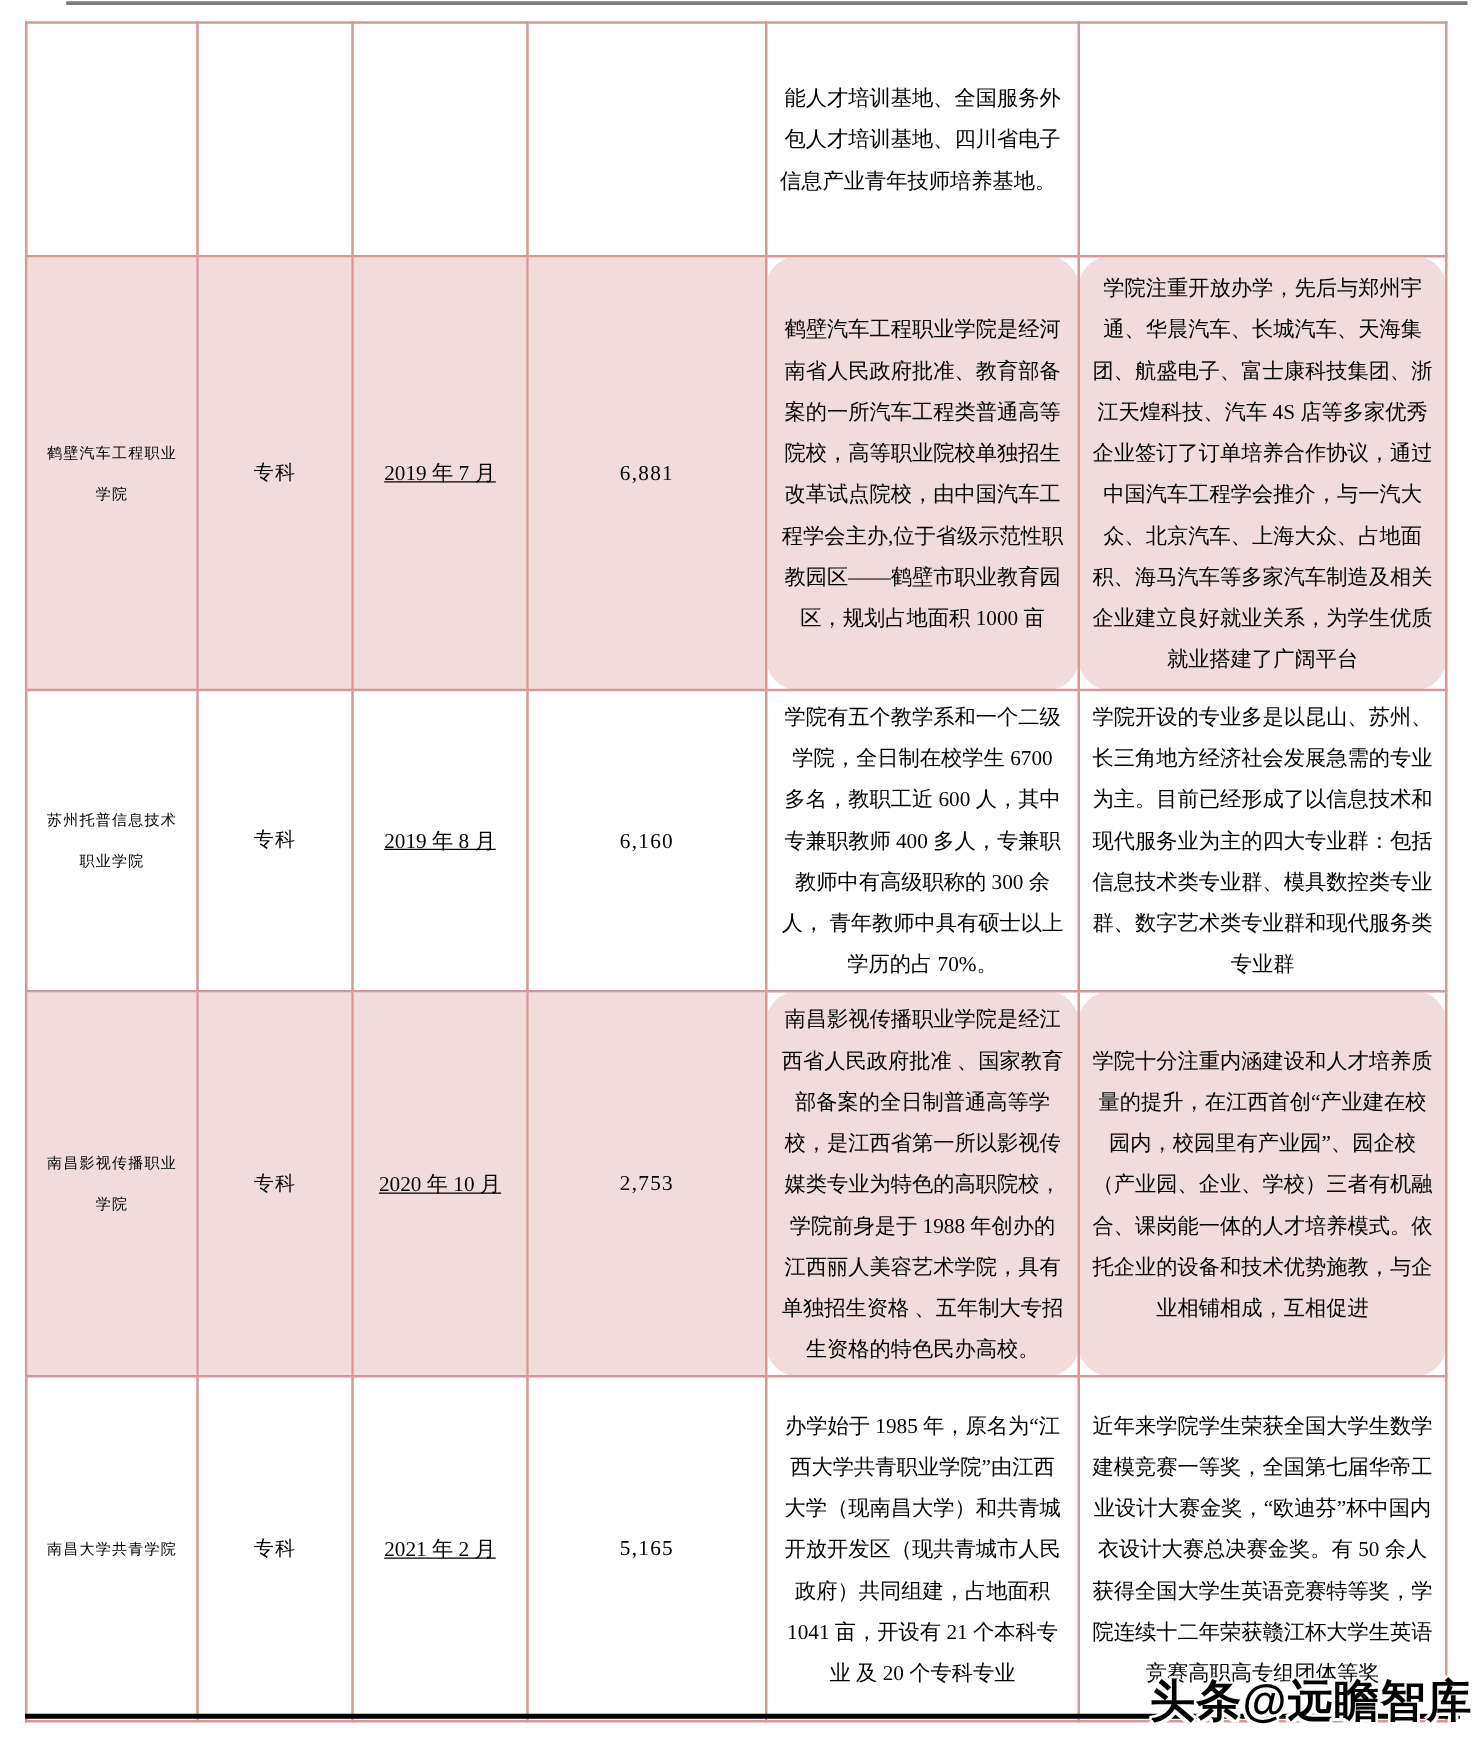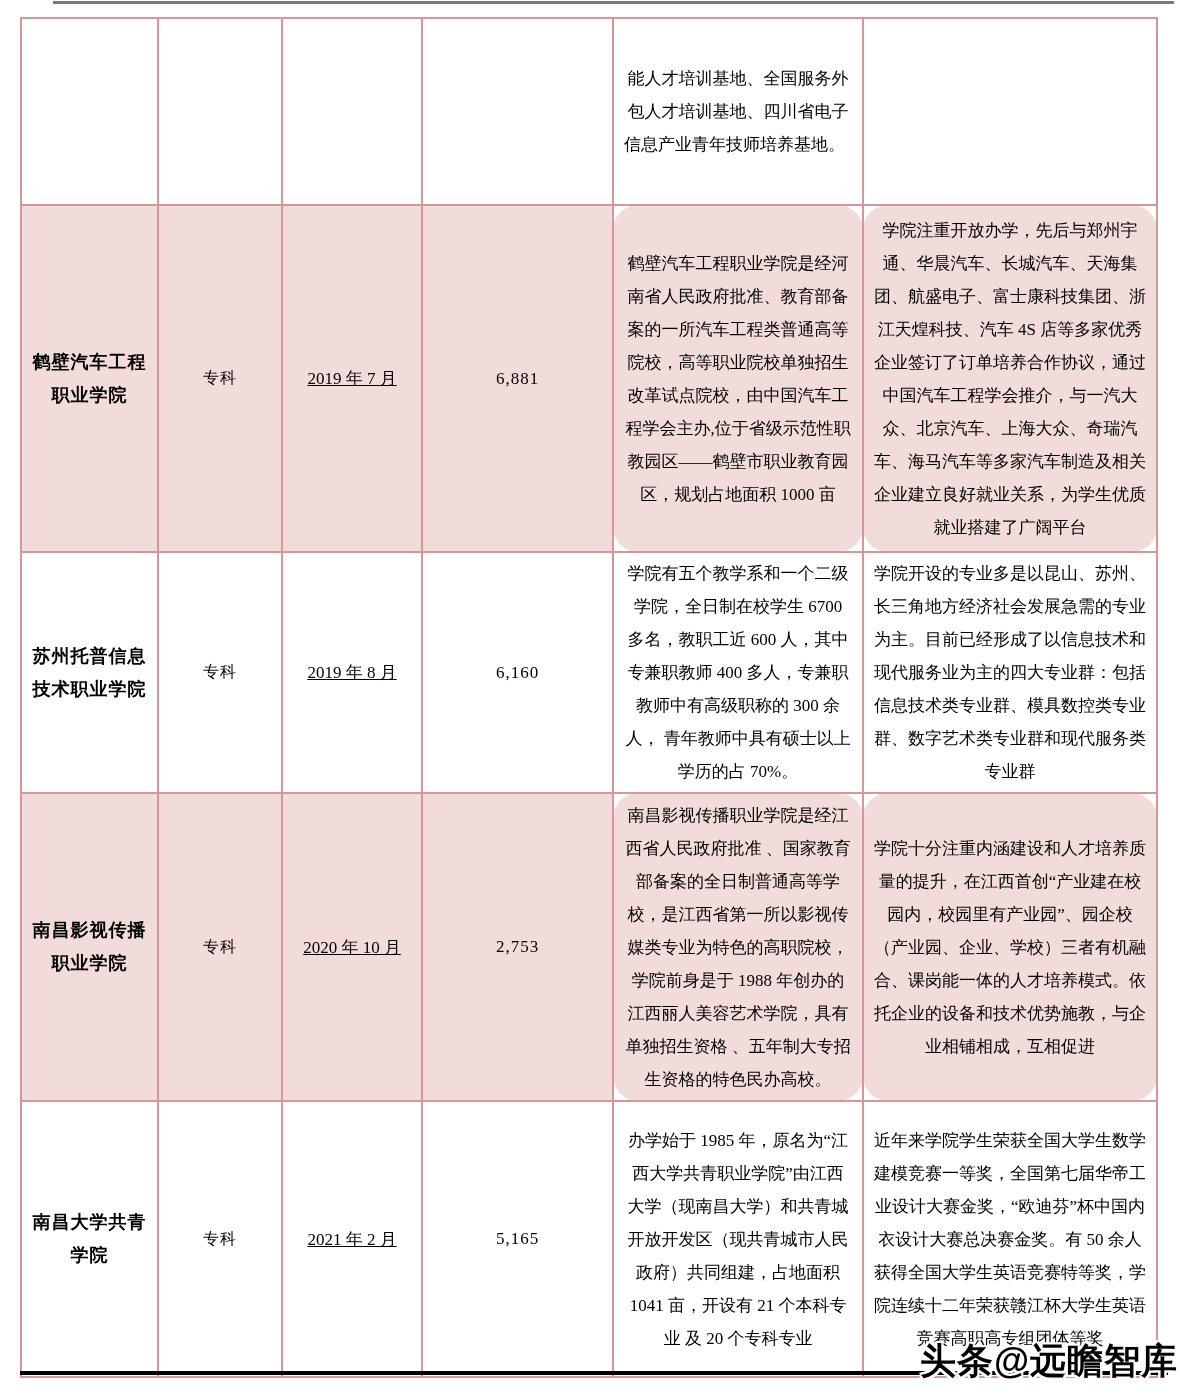--- a/index.html
+++ b/index.html
@@ -24,22 +24,22 @@
   table.tbl td{
     border:2px solid #d89795;
     vertical-align:middle;
     text-align:center;
     padding:4px 10px;
     overflow:hidden;
   }
   tr.pink td{background:#f2dcdb;}
   tr.white td{background:#ffffff;}
   td.name-cell{
-    font-weight:bold;
-    font-size:18px;
+    font-weight:normal;
+    font-size:12px;
     line-height:33px;
     letter-spacing:1px;
     padding:4px 14px;
     margin-left:20px;
   }
   td.level-cell{font-size:16px;letter-spacing:1px;}
   td.date-cell{font-size:17px;text-decoration:underline;}
   td.count-cell{font-size:17px;letter-spacing:1px;margin-left:42px;}
   td.desc-cell{
     font-size:17px;
@@ -105,21 +105,21 @@
       <td class="desc-cell desc-top">能人才培训基地、全国服务外包人才培训基地、四川省电子信息产业青年技师培养基地。</td>
       <td class="desc-cell"></td>
     </tr>
 
     <tr class="pink r2">
       <td class="name-cell">鹤壁汽车工程职业学院</td>
       <td class="level-cell">专科</td>
       <td class="date-cell">2019 年 7 月</td>
       <td class="count-cell">6,881</td>
       <td class="desc-cell">鹤壁汽车工程职业学院是经河南省人民政府批准、教育部备案的一所汽车工程类普通高等院校，高等职业院校单独招生改革试点院校，由中国汽车工程学会主办,位于省级示范性职教园区——鹤壁市职业教育园区，规划占地面积 1000 亩</td>
-      <td class="desc-cell">学院注重开放办学，先后与郑州宇通、华晨汽车、长城汽车、天海集团、航盛电子、富士康科技集团、浙江天煌科技、汽车 4S 店等多家优秀企业签订了订单培养合作协议，通过中国汽车工程学会推介，与一汽大众、北京汽车、上海大众、奇瑞汽车、海马汽车等多家汽车制造及相关企业建立良好就业关系，为学生优质就业搭建了广阔平台</td>
+      <td class="desc-cell">学院注重开放办学，先后与郑州宇通、华晨汽车、长城汽车、天海集团、航盛电子、富士康科技集团、浙江天煌科技、汽车 4S 店等多家优秀企业签订了订单培养合作协议，通过中国汽车工程学会推介，与一汽大众、北京汽车、上海大众、占地面积、海马汽车等多家汽车制造及相关企业建立良好就业关系，为学生优质就业搭建了广阔平台</td>
     </tr>
 
     <tr class="white r3">
       <td class="name-cell">苏州托普信息技术职业学院</td>
       <td class="level-cell">专科</td>
       <td class="date-cell">2019 年 8 月</td>
       <td class="count-cell">6,160</td>
       <td class="desc-cell">学院有五个教学系和一个二级学院，全日制在校学生 6700 多名，教职工近 600 人，其中专兼职教师 400 多人，专兼职教师中有高级职称的 300 余人， 青年教师中具有硕士以上学历的占 70%。</td>
       <td class="desc-cell">学院开设的专业多是以昆山、苏州、长三角地方经济社会发展急需的专业为主。目前已经形成了以信息技术和现代服务业为主的四大专业群：包括信息技术类专业群、模具数控类专业群、数字艺术类专业群和现代服务类专业群</td>
     </tr>

